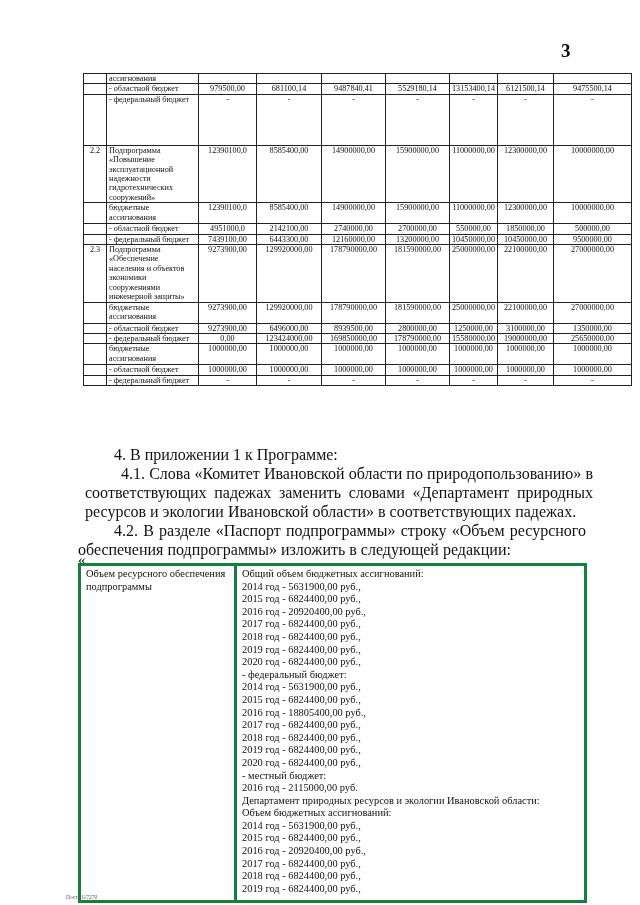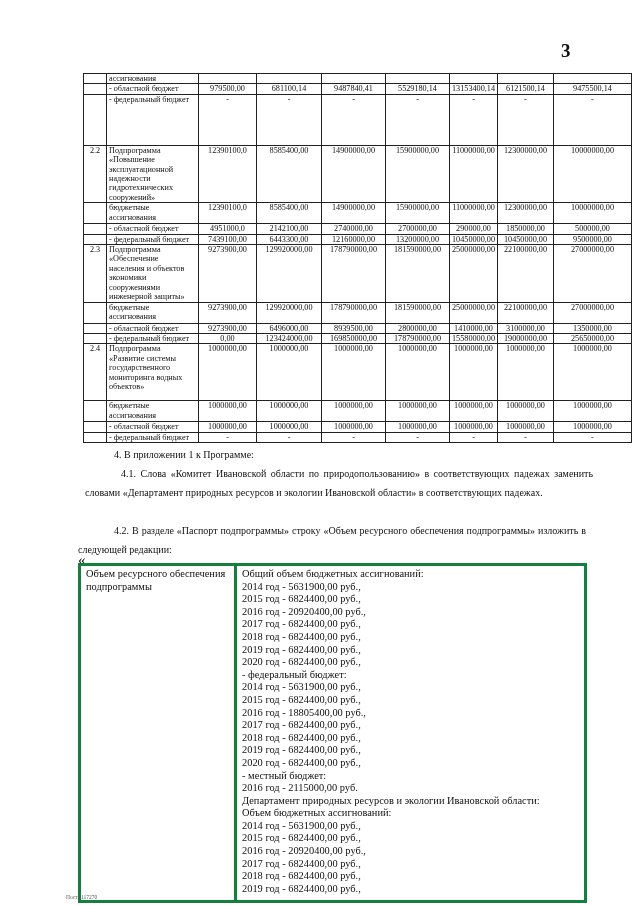--- a/index.html
+++ b/index.html
@@ -18,21 +18,21 @@
   table.budget col.c1 { width:92px; }
   table.budget col.c2 { width:58px; }
   table.budget col.c3 { width:65px; }
   table.budget col.c4 { width:64px; }
   table.budget col.c5 { width:64px; }
   table.budget col.c6 { width:46px; }
   table.budget col.c7 { width:56px; }
   table.budget col.c8 { width:78px; }
 
   
-  .para { position:absolute; font-size:10px; line-height:19px; }
+  .para { position:absolute; font-size:16px; line-height:19px; }
   .p1 { left:114px; top:445px; }
   .p2 { left:85px; top:464px; width:508px; text-align:justify; text-indent:36px; }
   .p3 { left:78px; top:521px; width:508px; text-align:justify; text-indent:36px; }
   .quote { position:absolute; left:78px; top:552px; font-size:15px; }
 
   
   table.passport { position:absolute; left:78px; top:563px; border-collapse:collapse;
                    table-layout:fixed; font-size:10.4px; line-height:12.6px; }
   table.passport td { border:3px solid #15803d; vertical-align:top; padding:2px 4px 0 5px;font-family:Liberation Serif, serif; }
   table.passport col.l { width:156px; }
@@ -115,21 +115,21 @@
         <td class="num">12300000,00</td>
         <td class="num">10000000,00</td>
       </tr>
       <tr style="height: 10px;">
         <td class="idx"></td>
         <td class="lbl">- областной бюджет</td>
         <td class="num">4951000,0</td>
         <td class="num">2142100,00</td>
         <td class="num">2740000,00</td>
         <td class="num">2700000,00</td>
-        <td class="num">290000,00</td>
+        <td class="num">550000,00</td>
         <td class="num">1850000,00</td>
         <td class="num">500000,00</td>
       </tr>
       <tr style="height: 10px;">
         <td class="idx"></td>
         <td class="lbl">- федеральный бюджет</td>
         <td class="num">7439100,00</td>
         <td class="num">6443300,00</td>
         <td class="num">12160000,00</td>
         <td class="num">13200000,00</td>
@@ -159,45 +159,34 @@
         <td class="num">22100000,00</td>
         <td class="num">27000000,00</td>
       </tr>
       <tr style="height: 10px;">
         <td class="idx"></td>
         <td class="lbl">- областной бюджет</td>
         <td class="num">9273900,00</td>
         <td class="num">6496000,00</td>
         <td class="num">8939500,00</td>
         <td class="num">2800000,00</td>
-        <td class="num">1410000,00</td>
+        <td class="num">1250000,00</td>
         <td class="num">3100000,00</td>
         <td class="num">1350000,00</td>
       </tr>
       <tr style="height: 10px;">
         <td class="idx"></td>
         <td class="lbl">- федеральный бюджет</td>
         <td class="num">0,00</td>
         <td class="num">123424000,00</td>
         <td class="num">169850000,00</td>
         <td class="num">178790000,00</td>
         <td class="num">15580000,00</td>
         <td class="num">19000000,00</td>
         <td class="num">25650000,00</td>
-      </tr>
-      <tr style="height: 57px;">
-        <td class="idx">2.4</td>
-        <td class="lbl">Подпрограмма «Развитие системы государственного мониторинга водных объектов»</td>
-        <td class="num">1000000,00</td>
-        <td class="num">1000000,00</td>
-        <td class="num">1000000,00</td>
-        <td class="num">1000000,00</td>
-        <td class="num">1000000,00</td>
-        <td class="num">1000000,00</td>
-        <td class="num">1000000,00</td>
       </tr>
       <tr style="height: 21px;">
         <td class="idx"></td>
         <td class="lbl">бюджетные ассигнования</td>
         <td class="num">1000000,00</td>
         <td class="num">1000000,00</td>
         <td class="num">1000000,00</td>
         <td class="num">1000000,00</td>
         <td class="num">1000000,00</td>
         <td class="num">1000000,00</td>

